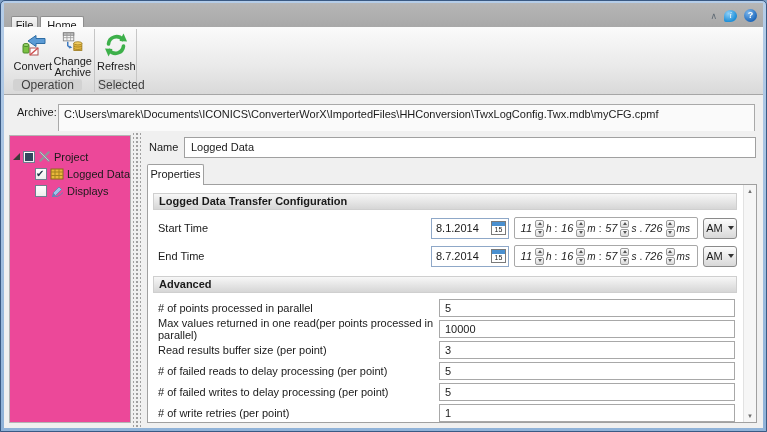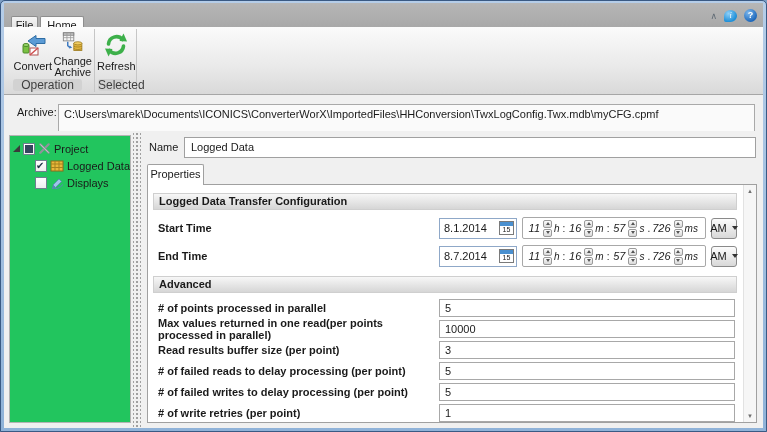--- a/index.html
+++ b/index.html
@@ -44,22 +44,22 @@
 
   
   .archrow { position:absolute; left:0; right:0; top:92px; height:36px; background:#f0f0f0; }
   .archrow .lbl { position:absolute; left:13px; top:11px; }
   .archbox { position:absolute; left:54px; right:8px; top:9px; height:28px; background:#fafafa;
              border:1px solid #a9a9a9; line-height:18px; padding:0 5px; white-space:nowrap; overflow:hidden; }
 
   
   .main { position:absolute; left:0; right:0; top:128px; bottom:0; background:#f0f0f0; }
 
-  .tree { position:absolute; left:5px; top:4px; bottom:5px; width:122px; background:#22c55e;
-          border:1px solid #b4b4b4; padding-top:4px; }
+  .tree { position:absolute; left:5px; top:4px; bottom:5px; width:122px; background:#ec4899;
+          border:1px solid #b4b4b4; padding-top:12px; }
   .trow { display:flex; align-items:center; height:17px; gap:3px; cursor:default; }
   .trow-root { padding-left:3px; }
   .trow-child { padding-left:25px; }
   .cb { width:12px; height:12px; border:1px solid #6f7f8f; background:linear-gradient(180deg,#fff,#eee);
         position:relative; flex:none; }
   .cb-ind::after { content:""; position:absolute; inset:1px; background:#33475e; }
   .cb-chk::after { content:"✔"; position:absolute; left:0px; top:-1px; font-size:10px; color:#22364a; }
   .ticon { flex:none; display:block; }
 
   .splitter { position:absolute; left:129px; top:0; bottom:0; width:8px;
@@ -78,21 +78,21 @@
              border:1px solid #a0a0a0; z-index:1;padding-left:37px; }
   .scroll { position:absolute; right:0; top:0; bottom:0; width:13px; background:#f6f6f6;
             border-left:1px solid #e2e2e2; }
   .scroll .sa { position:absolute; left:0; right:0; text-align:center; font-size:6px; color:#6f6f6f; }
   .sa-up { top:3px; } .sa-dn { bottom:3px; }
   .cinner { position:absolute; left:0; right:13px; top:0; bottom:0; padding:8px 6px 0 5px; overflow:hidden; }
 
   .sechdr { height:17px; background:linear-gradient(180deg,#f7f7f7,#d6d6d6); border:1px solid #cfcfcf;
             font-weight:bold; line-height:15px; padding-left:5px; margin-bottom:6px; }
   .dtrow { display:flex; align-items:center; height:24px; margin-bottom:4px; }
-  .dtrow .lbl, .advrow .lbl { flex:1; padding-left:5px;font-weight:bold; }
+  .dtrow .lbl, .advrow .lbl { flex:1; padding-left:5px; }
 
   .datebox { width:78px; height:21px; border:1px solid #8fa8c8; background:#fff; display:flex;
              align-items:center; flex:none; }
   .datebox .dtext { flex:1; padding-left:4px; }
   .calicon { width:15px; height:14px; border:1px solid #7a7a7a; background:#fff; margin-right:2px;
              position:relative; flex:none; font-size:7px; text-align:center; color:#222; }
   .calicon::before { content:""; position:absolute; left:0; right:0; top:0; height:4px; background:#4a90d0; }
   .calicon .cday { position:absolute; left:0; right:0; bottom:0px; line-height:9px; }
 
   .timegroup { width:184px; height:22px; border:1px solid #a8a8a8; border-radius:2px; background:#fff;
@@ -103,21 +103,21 @@
   .spin-btn { width:9px; height:8px; border:1px solid #9a9a9a; border-radius:2px;
               background:linear-gradient(180deg,#fdfdfd,#d8d8d8); display:flex; align-items:center;
               justify-content:center; cursor:default; }
   .tri-up { width:0; height:0; border-left:2.5px solid transparent; border-right:2.5px solid transparent;
             border-bottom:3.5px solid #555; }
   .tri-dn { width:0; height:0; border-left:2.5px solid transparent; border-right:2.5px solid transparent;
             border-top:3.5px solid #555; }
   .tunit { font-size:10px; margin-right:1px; }
   .tsep { margin:0 2px; }
 
-  .ampm { width:26px; height:21px; border:1px solid #8a8a8a; border-radius:3px; margin-left:5px; flex:none;
+  .ampm { width:34px; height:21px; border:1px solid #8a8a8a; border-radius:3px; margin-left:5px; flex:none;
           background:linear-gradient(180deg,#fcfcfc,#d8d8d8); display:flex; align-items:center;
           justify-content:center; gap:5px; cursor:default; }
   .dd-arrow { width:0; height:0; border-left:3.5px solid transparent; border-right:3.5px solid transparent;
               border-top:4px solid #333; }
 
   .advrow { display:flex; align-items:center; height:17px; margin-bottom:4px; }
   .advbox { width:296px; height:18px; border:1px solid #a8a8a8; background:#fff; line-height:16px;
             padding-left:5px; margin-right:2px; flex:none; }
 </style>
 </head>

